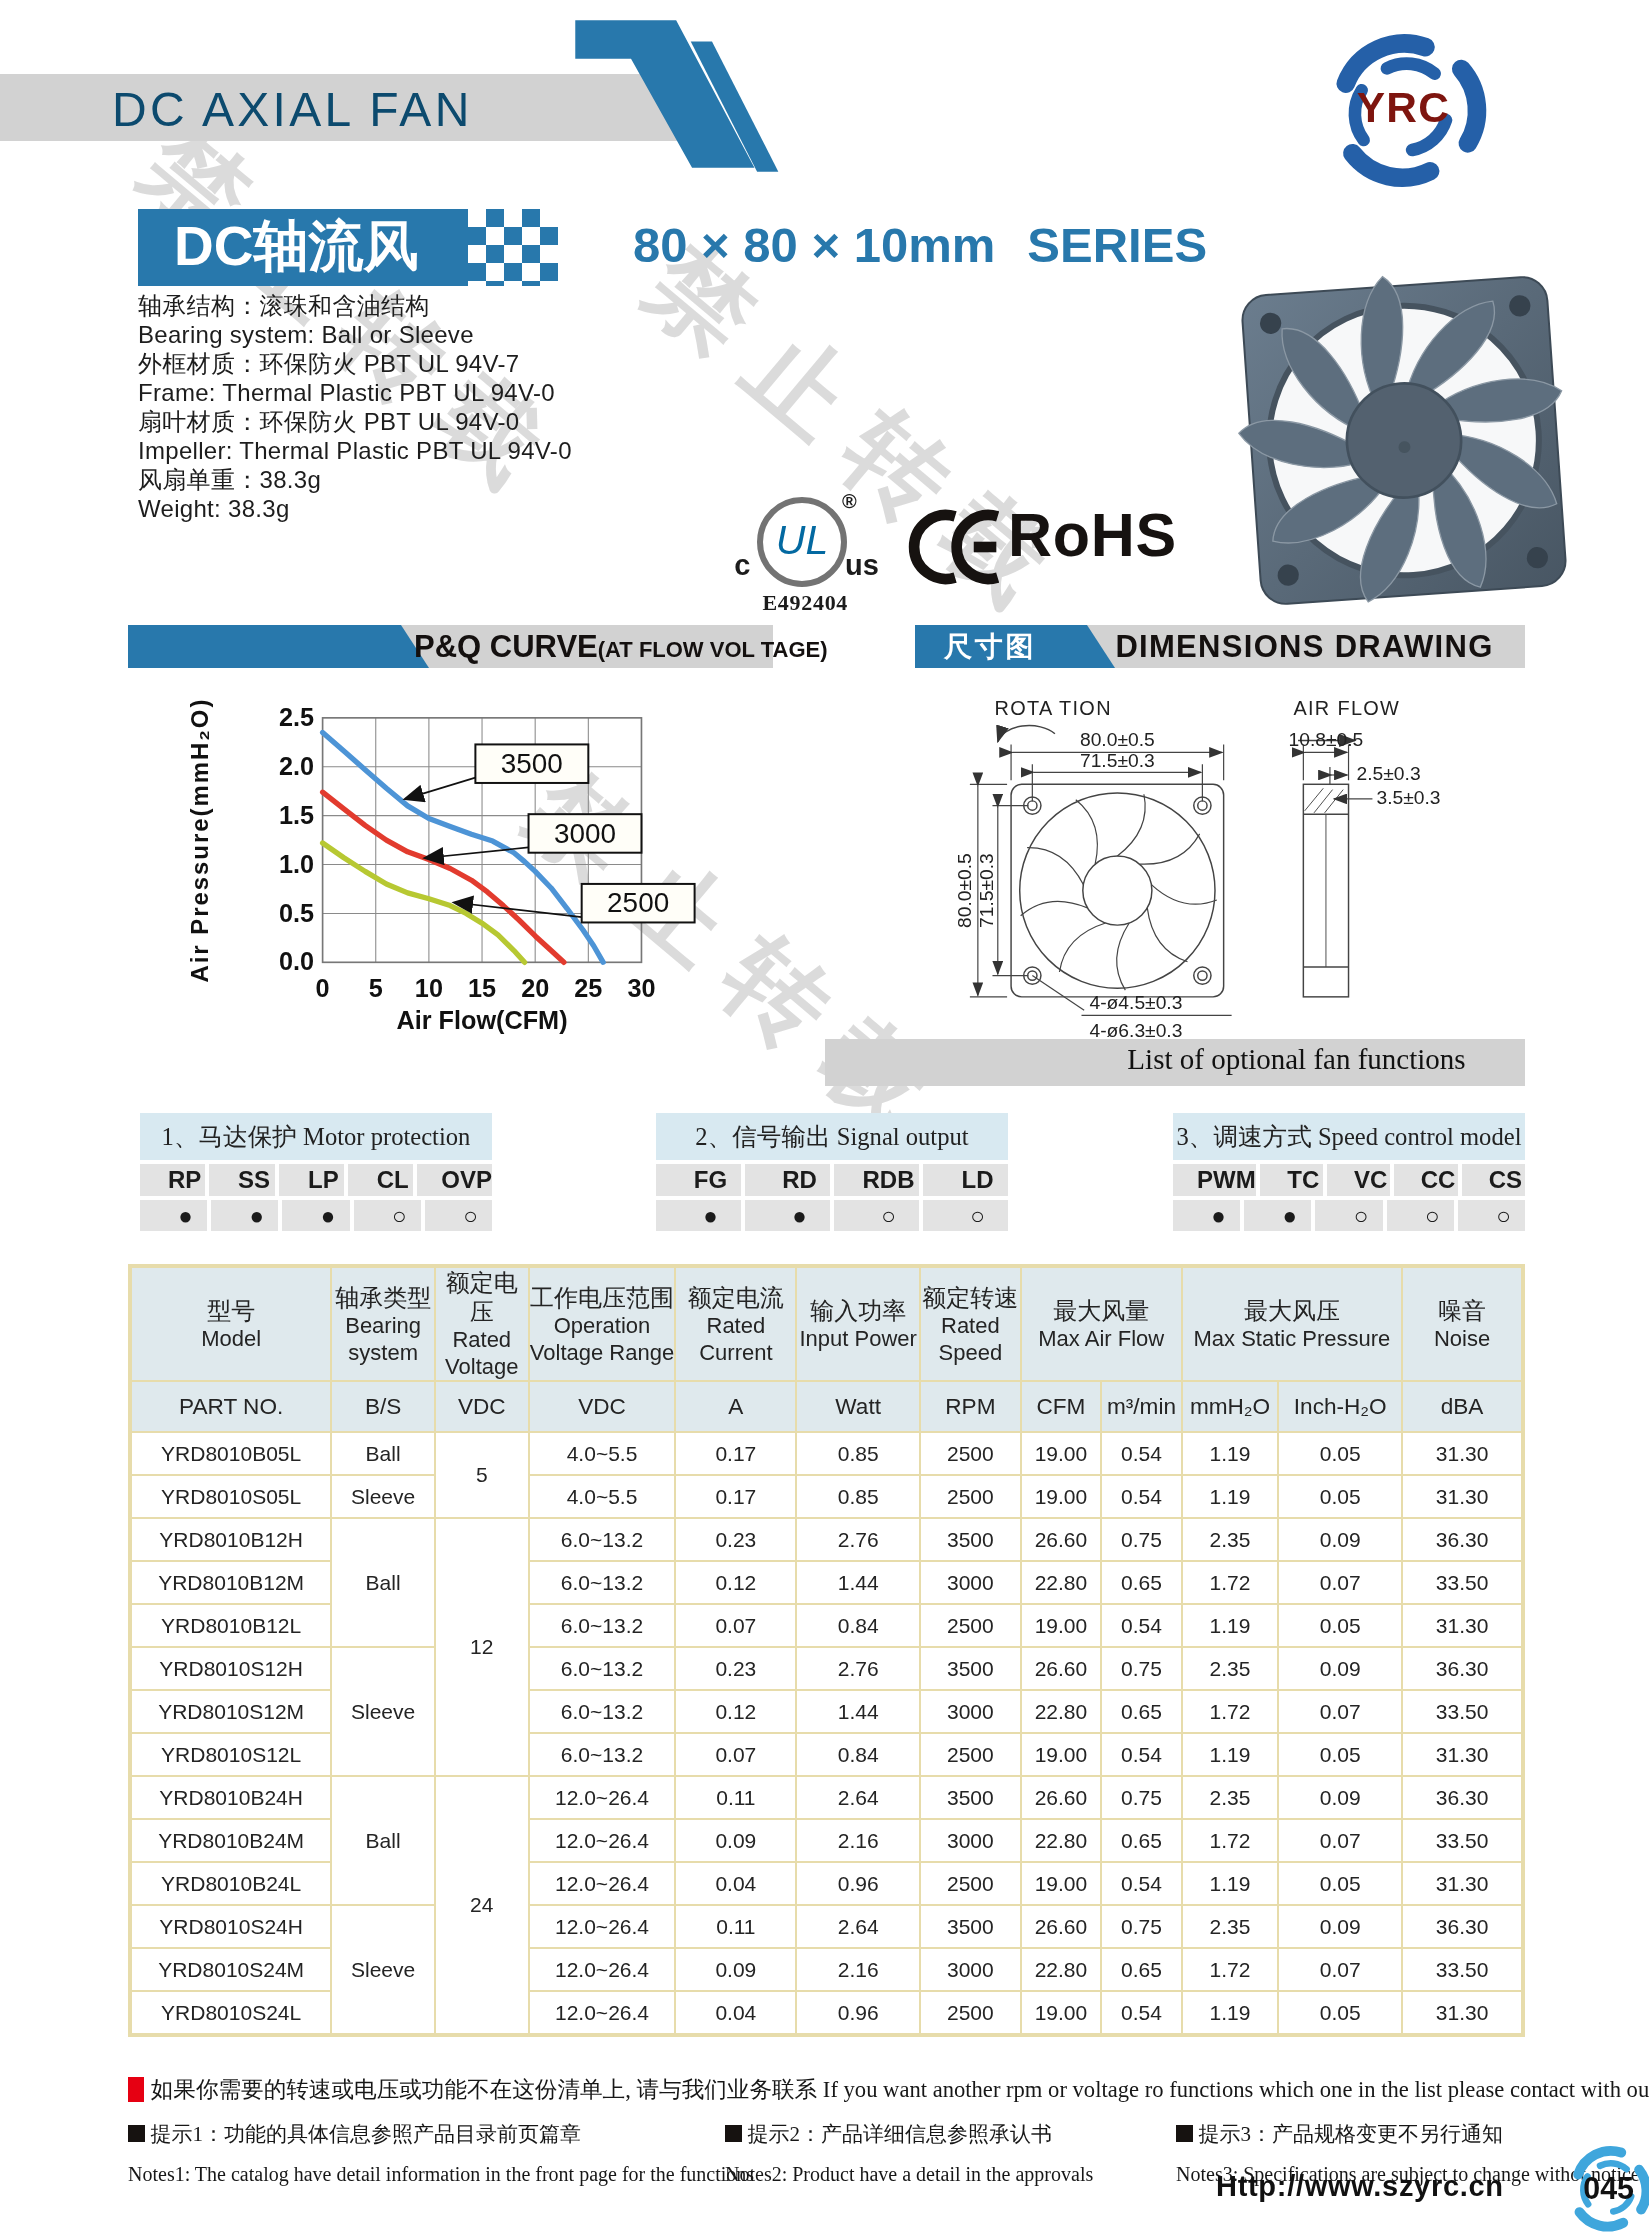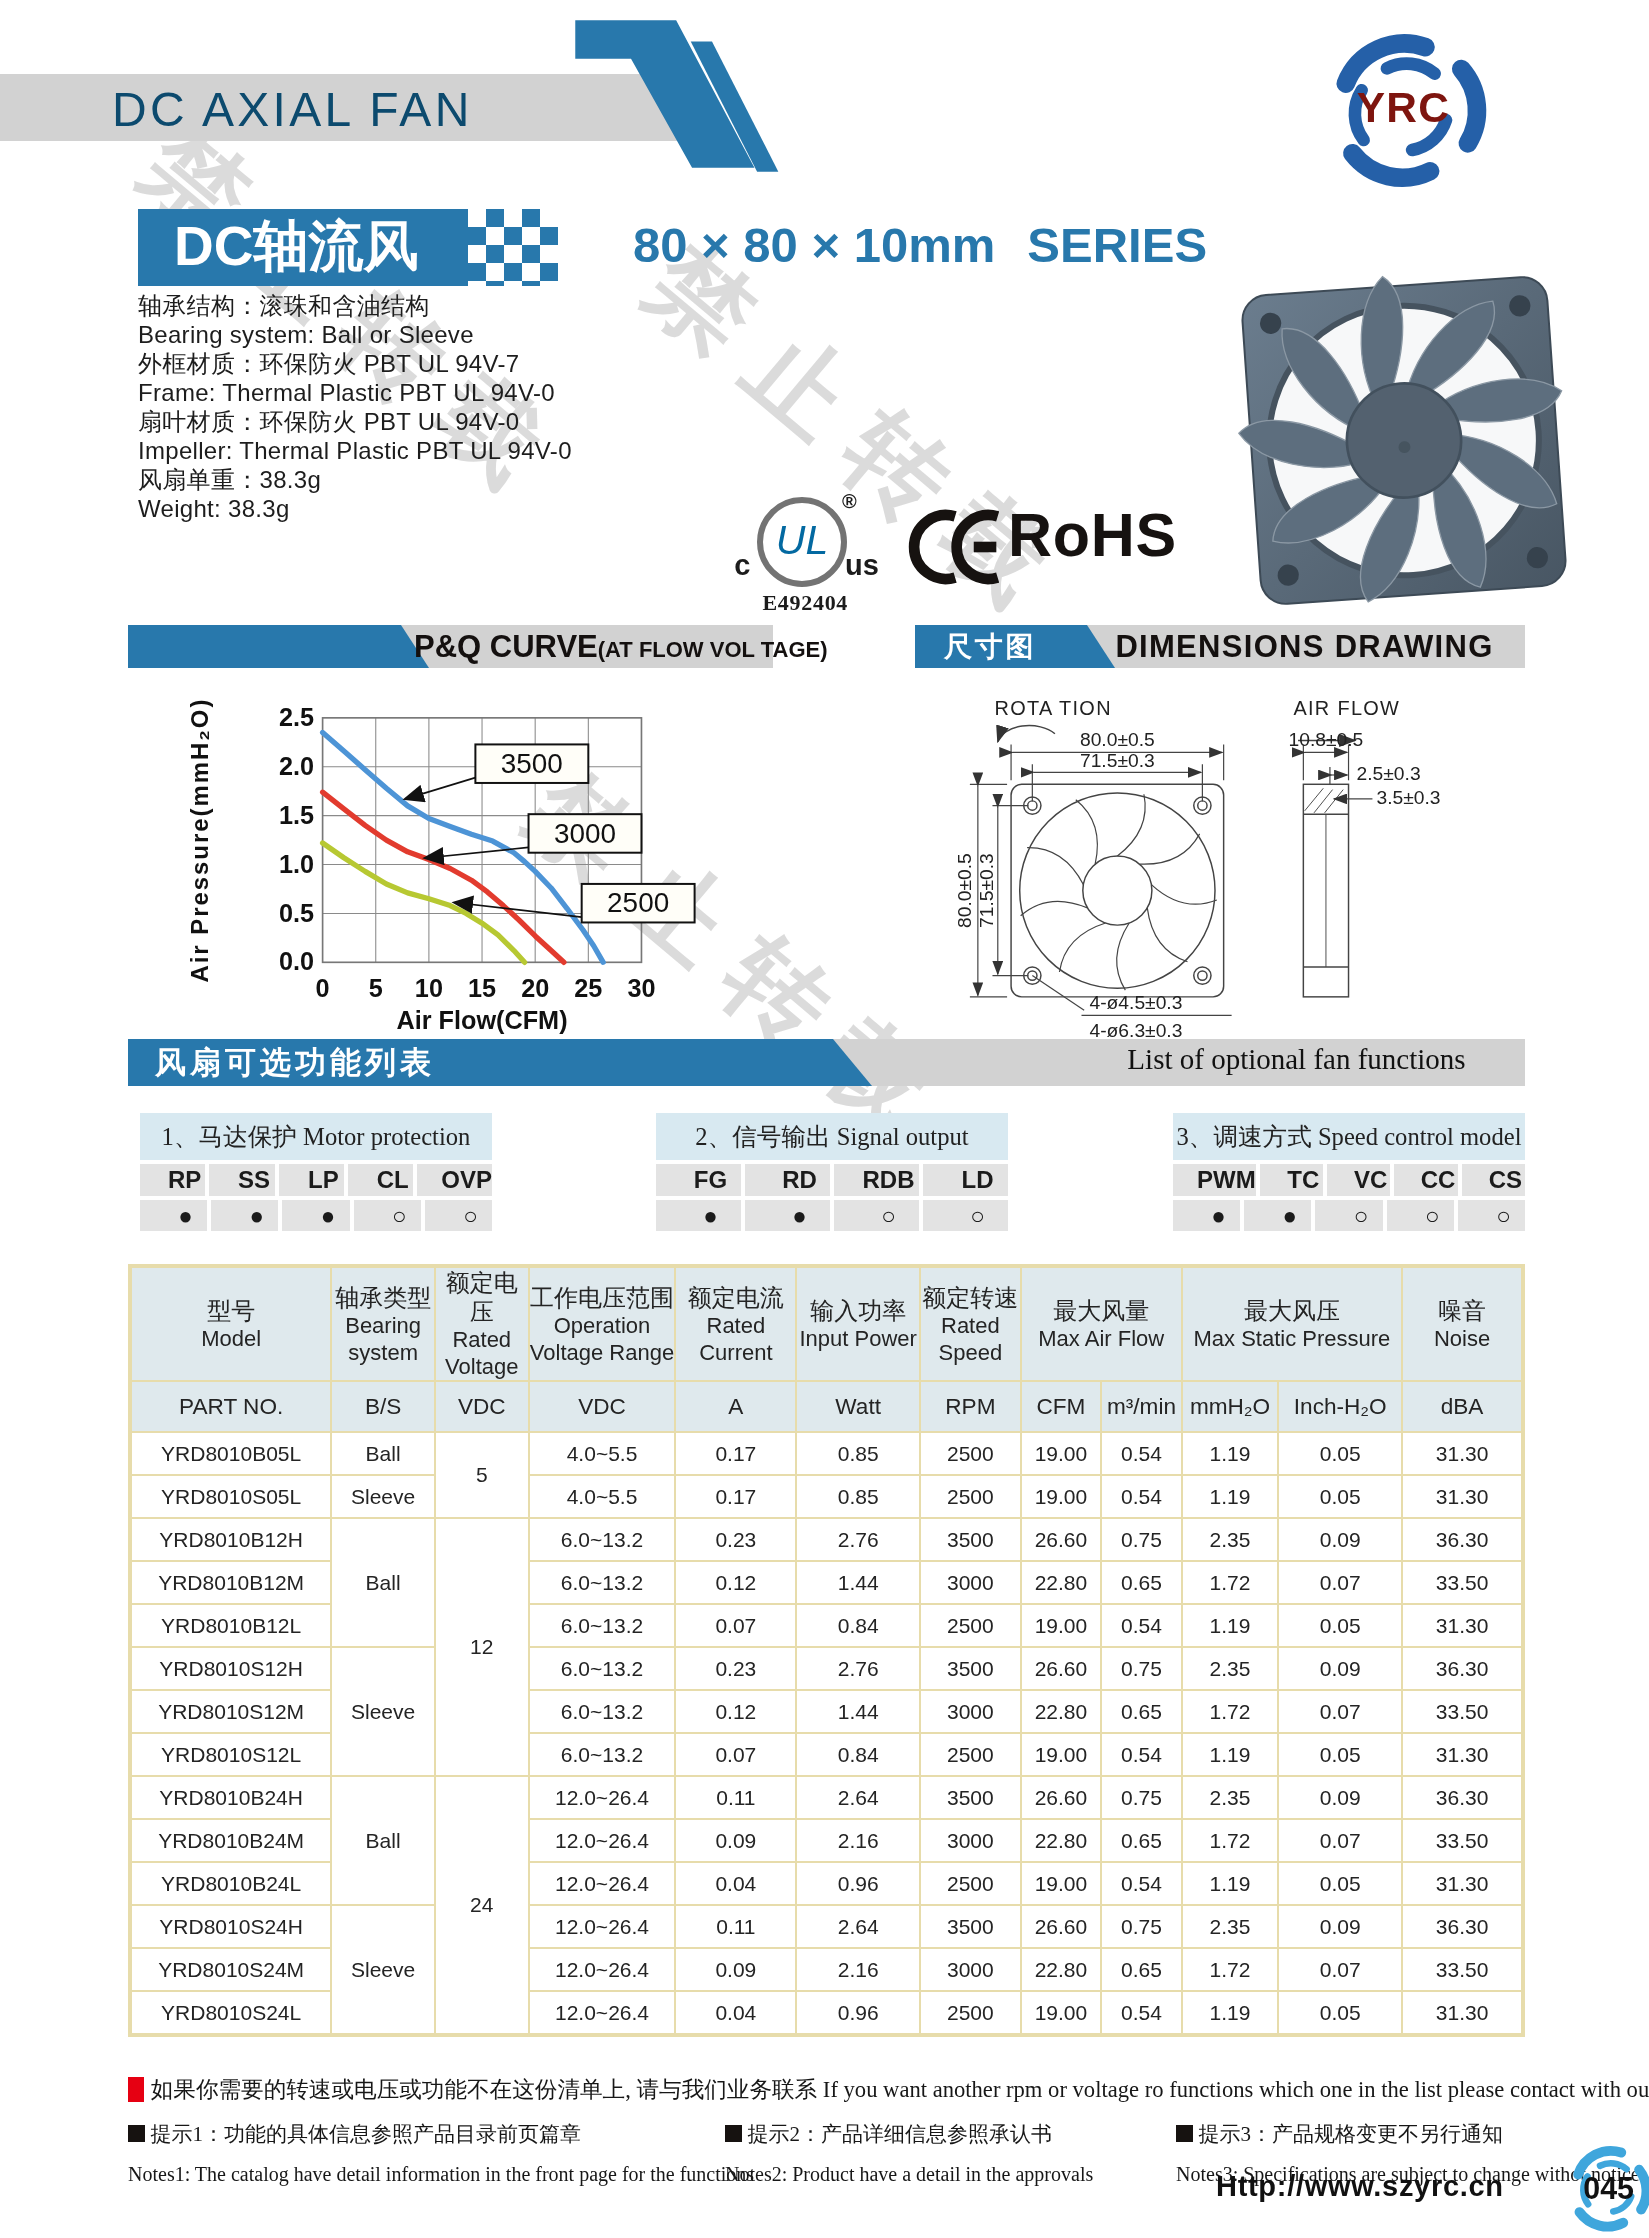--- a/index.html
+++ b/index.html
@@ -344,23 +344,20 @@
       <text transform="translate(93,320) rotate(-90)" text-anchor="middle" font-size="29">71.5±0.3</text>
       <text x="594" y="103" text-anchor="middle" font-size="29">10.8±0.5</text>
       <text x="640" y="154" font-size="29">2.5±0.3</text>
       <text x="670" y="190" font-size="29">3.5±0.3</text>
       <text x="238" y="498" font-size="29">4-ø4.5±0.3</text>
       <text x="238" y="540" font-size="29">4-ø6.3±0.3</text>
     </g>
   </svg>
 
   <div class="abs fn-gray"></div>
-  <div class="abs fn-blue">
-    <span>风扇可选功能列表</span>
-  </div>
   <div class="abs fn-gray-label">List of optional fan functions</div>
 
   <div class="abs fn-group-header" style="left:140px;">1、马达保护 Motor protection</div>
   <div class="abs fn-items" style="left:140px;">
       <div class="fn-cell">RP</div>
       <div class="fn-cell">SS</div>
       <div class="fn-cell">LP</div>
       <div class="fn-cell">CL</div>
       <div class="fn-cell">OVP</div>
     </div>

